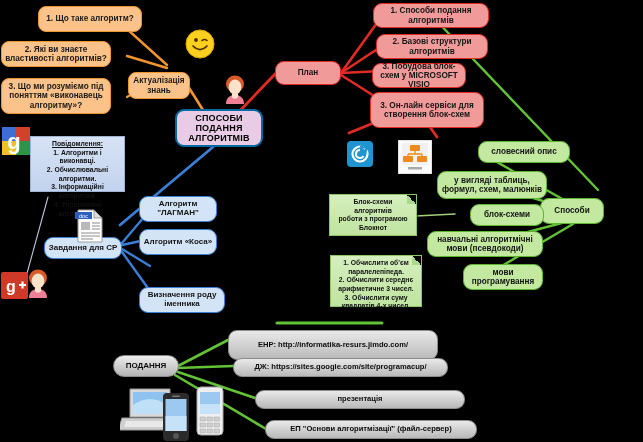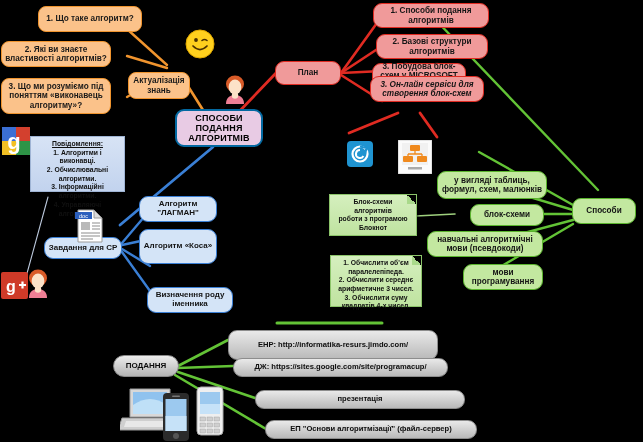--- a/index.html
+++ b/index.html
@@ -139,21 +139,21 @@
   </div>
   <div class="node n-red" style="left:373px;top:3px;width:116px;height:25px;">
     <span>1. Способи подання алгоритмів</span>
   </div>
   <div class="node n-red" style="left:376px;top:34px;width:112px;height:25px;">
     <span>2. Базові структури алгоритмів</span>
   </div>
   <div class="node n-red" style="left:372px;top:63px;width:94px;height:25px;">
     <span>3. Побудова блок-схем у MICROSOFT VISIO</span>
   </div>
-  <div class="node n-red" style="left:370px;top:76px;width:114px;height:26px;font-style:italic;">
+  <div class="node n-red" style="left:370px;top:92px;width:114px;height:36px;">
     <span>3. Он-лайн сервіси для створення блок-схем</span>
   </div>
 
   <div class="icon" style="left:347px;top:141px;">
     <svg width="26" height="26" viewBox="0 0 26 26">
       <rect x="0" y="0" width="26" height="26" rx="4" fill="#1f94d1"></rect>
       <circle cx="13" cy="13" r="7.5" fill="none" stroke="#fff" stroke-width="2.2"></circle>
       <path d="M13 5.5 L19.5 7 L18 13" fill="none" stroke="#1f94d1" stroke-width="2.2"></path>
       <path d="M13 9 a4 4 0 1 0 3.4 6" fill="none" stroke="#fff" stroke-width="2"></path>
     </svg>
@@ -163,22 +163,25 @@
       <rect x="0" y="0" width="34" height="34" fill="#fbfbfb" stroke="#c9c9c9"></rect>
       <rect x="4" y="3" width="26" height="22" fill="#f1f1f1"></rect>
       <rect x="12" y="5" width="10" height="6" rx="1" fill="#f08a1e"></rect>
       <rect x="5" y="16" width="10" height="6" rx="1" fill="#f08a1e"></rect>
       <rect x="19" y="16" width="10" height="6" rx="1" fill="#f08a1e"></rect>
       <path d="M17 11 L17 14 M10 14 L24 14 M10 14 L10 16 M24 14 L24 16" stroke="#f08a1e" stroke-width="1.3" fill="none"></path>
       <rect x="10" y="27" width="14" height="2.5" fill="#aaa"></rect>
     </svg>
   </div>
 
-  <div class="node n-green" style="left:572px;top:198px;width:64px;height:26px;">
+  <div class="node n-green" style="left:540px;top:198px;width:64px;height:26px;">
     <span>Способи</span>
+  </div>
+  <div class="node n-green" style="left:478px;top:141px;width:92px;height:22px;">
+    <span>словесний опис</span>
   </div>
   <div class="node n-green" style="left:437px;top:171px;width:110px;height:28px;">
     <span>у вигляді таблиць, формул, схем, малюнків</span>
   </div>
   <div class="node n-green" style="left:470px;top:204px;width:74px;height:22px;">
     <span>блок-схеми</span>
   </div>
   <div class="node n-green" style="left:427px;top:231px;width:116px;height:26px;">
     <span>навчальні алгоритмічні мови (псевдокоди)</span>
   </div>
@@ -211,24 +214,24 @@
         <path d="M20 15 h8 M20 18 h8 M20 21 h8 M9 25 h19 M9 28 h19 M9 31 h12"></path>
       </g>
     </svg>
   </div>
   <div class="node n-blue" style="left:44px;top:237px;width:78px;height:22px;">
     <span>Завдання для СР</span>
   </div>
   <div class="node n-blue" style="left:139px;top:196px;width:78px;height:26px;">
     <span>Алгоритм "ЛАГМАН"</span>
   </div>
-  <div class="node n-blue" style="left:139px;top:229px;width:78px;height:35px;">
+  <div class="node n-blue" style="left:139px;top:229px;width:78px;height:26px;">
     <span>Алгоритм «Коса»</span>
   </div>
-  <div class="node n-blue" style="left:139px;top:287px;width:86px;height:26px;margin-left:8px;">
+  <div class="node n-blue" style="left:139px;top:287px;width:86px;height:26px;">
     <span>Визначення роду іменника</span>
   </div>
 
   <div class="note note-blue" style="left:30px;top:136px;width:95px;height:56px;">
     <div><u>Повідомлення:</u></div>
     <div>1. Алгоритми і виконавці.</div>
     <div>2. Обчислювальні алгоритми.</div>
     <div>3. Інформаційні алгоритми.</div>
     <div>4. Управляючі алгоритми.</div>
   </div>

